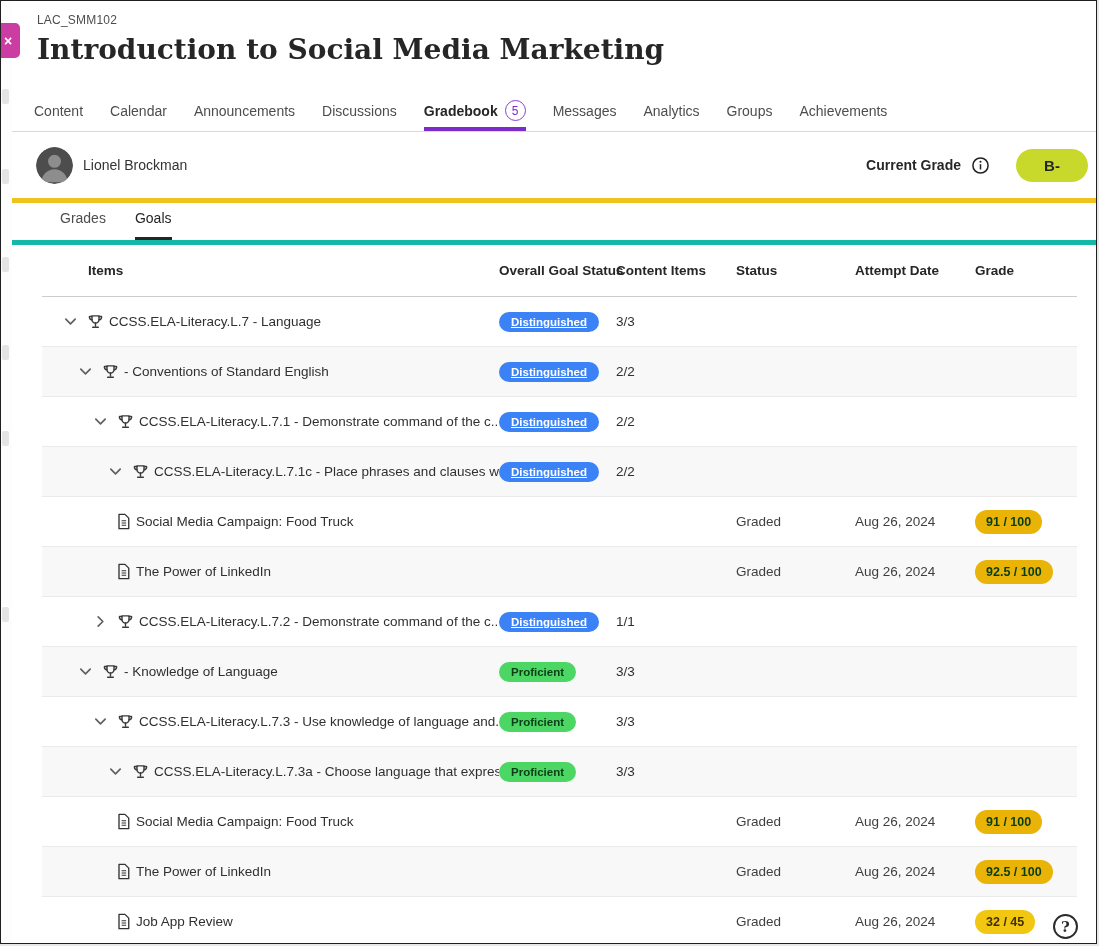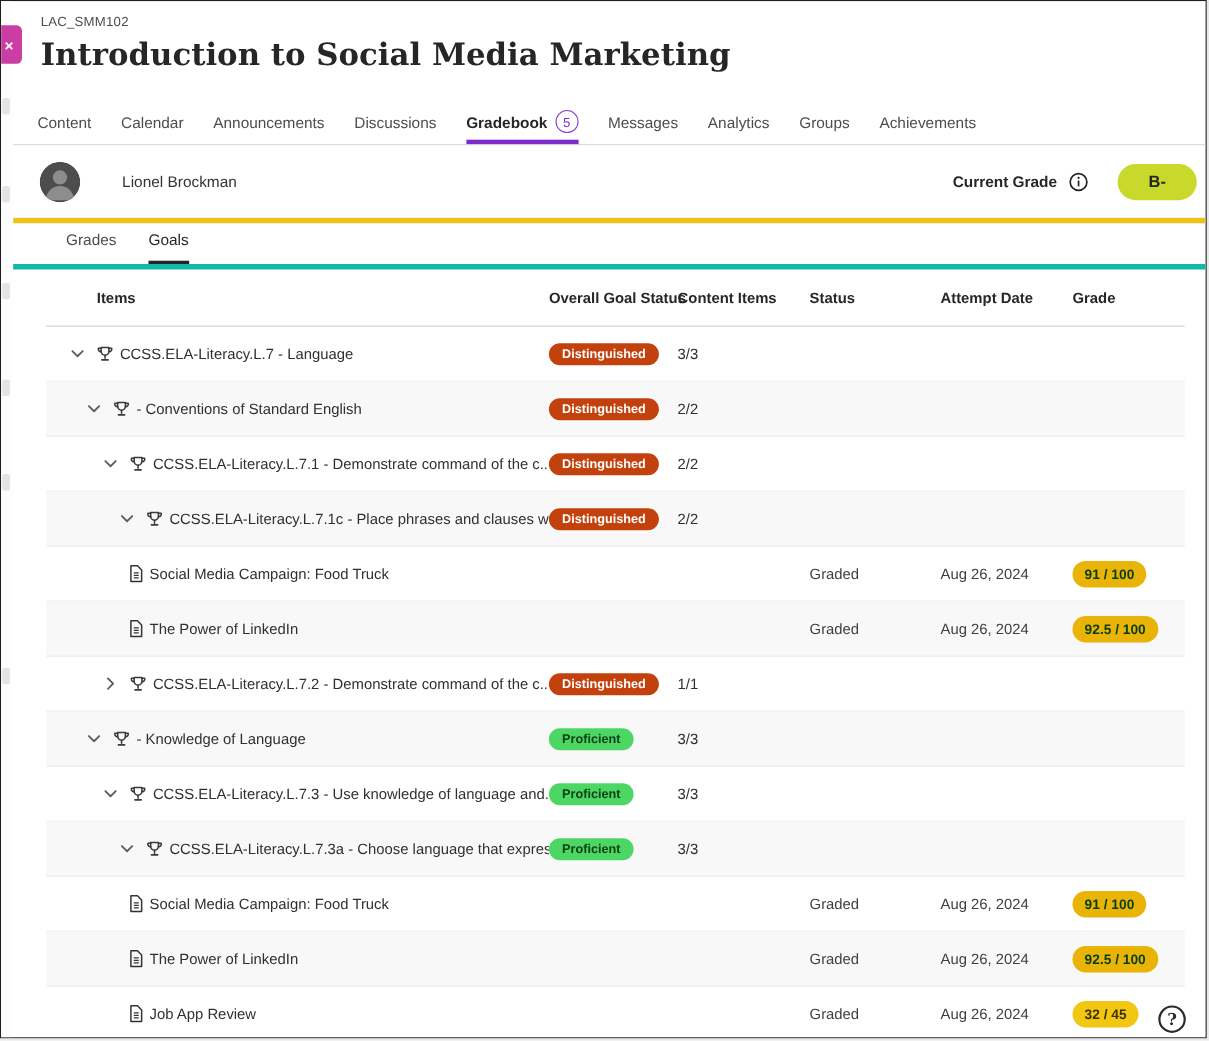--- a/index.html
+++ b/index.html
@@ -42,21 +42,21 @@
     border-bottom:4px solid transparent; padding-bottom:2px;
   }
   .nav-item.active { color:#262626; font-weight:700; border-bottom-color:#7d2ccc; }
   .nav-badge {
     width:21px; height:21px; border:1px solid #8a3fd0; color:#7d2ccc;
     border-radius:50%; font-size:12px; font-weight:400;
     display:inline-flex; align-items:center; justify-content:center;
   }
 
   
-  .student-bar { height:66px; display:flex; align-items:center; padding:0 8px 0 24px;gap:28px; }
+  .student-bar { height:66px; display:flex; align-items:center; padding:0 8px 0 24px; }
   .avatar { width:37px; height:37px; border-radius:50%; overflow:hidden; flex:0 0 auto; }
   .student-name { font-size:14px; color:#333; margin-left:10px; }
   .sb-right { margin-left:auto; display:flex; align-items:center; gap:10px; }
   .cg-label { font-size:14px; font-weight:700; color:#262626; }
   .info-btn { background:none; border:none; cursor:pointer; display:flex; align-items:center; }
   .grade-pill {
     margin-left:16px; min-width:72px; height:33px; border-radius:17px;
     background:#c9d92b; color:#262626; font-size:15px; font-weight:700;
     display:flex; align-items:center; justify-content:center;
   }
@@ -87,21 +87,21 @@
   .trow.item .c-items { padding-left:58px; }
   .rlabel { font-size:13.5px; color:#303030; white-space:nowrap; overflow:hidden; }
   .chevron { background:none; border:none; width:24px; height:24px; display:flex; align-items:center; justify-content:center; cursor:pointer; flex:0 0 auto; }
   .chevron.collapsed svg { transform:rotate(-90deg); }
   .ticon, .dicon { display:flex; align-items:center; flex:0 0 auto; }
 
   .pill {
     display:inline-block; padding:4px 12px; border-radius:999px;
     font-size:11.5px; font-weight:700; white-space:nowrap;
   }
-  .pill[data-variant="distinguished"] { background:#c2410c; color:#fff; }
+  .pill[data-variant="distinguished"] { background:#3b82f6; color:#fff;text-decoration:underline; }
   .pill[data-variant="proficient"]    { background:#4cd765; color:#0b3e16; }
 
   .c-count { font-size:13.5px; color:#303030; }
   .c-status, .c-date { font-size:13.5px; color:#3f3f3f; }
 
   .gpill {
     display:inline-block; padding:5px 11px; border-radius:999px;
     font-size:12.5px; font-weight:700; white-space:nowrap;
   }
   .gpill[data-variant="green"]  { background:#eab308; color:#063f14; }

